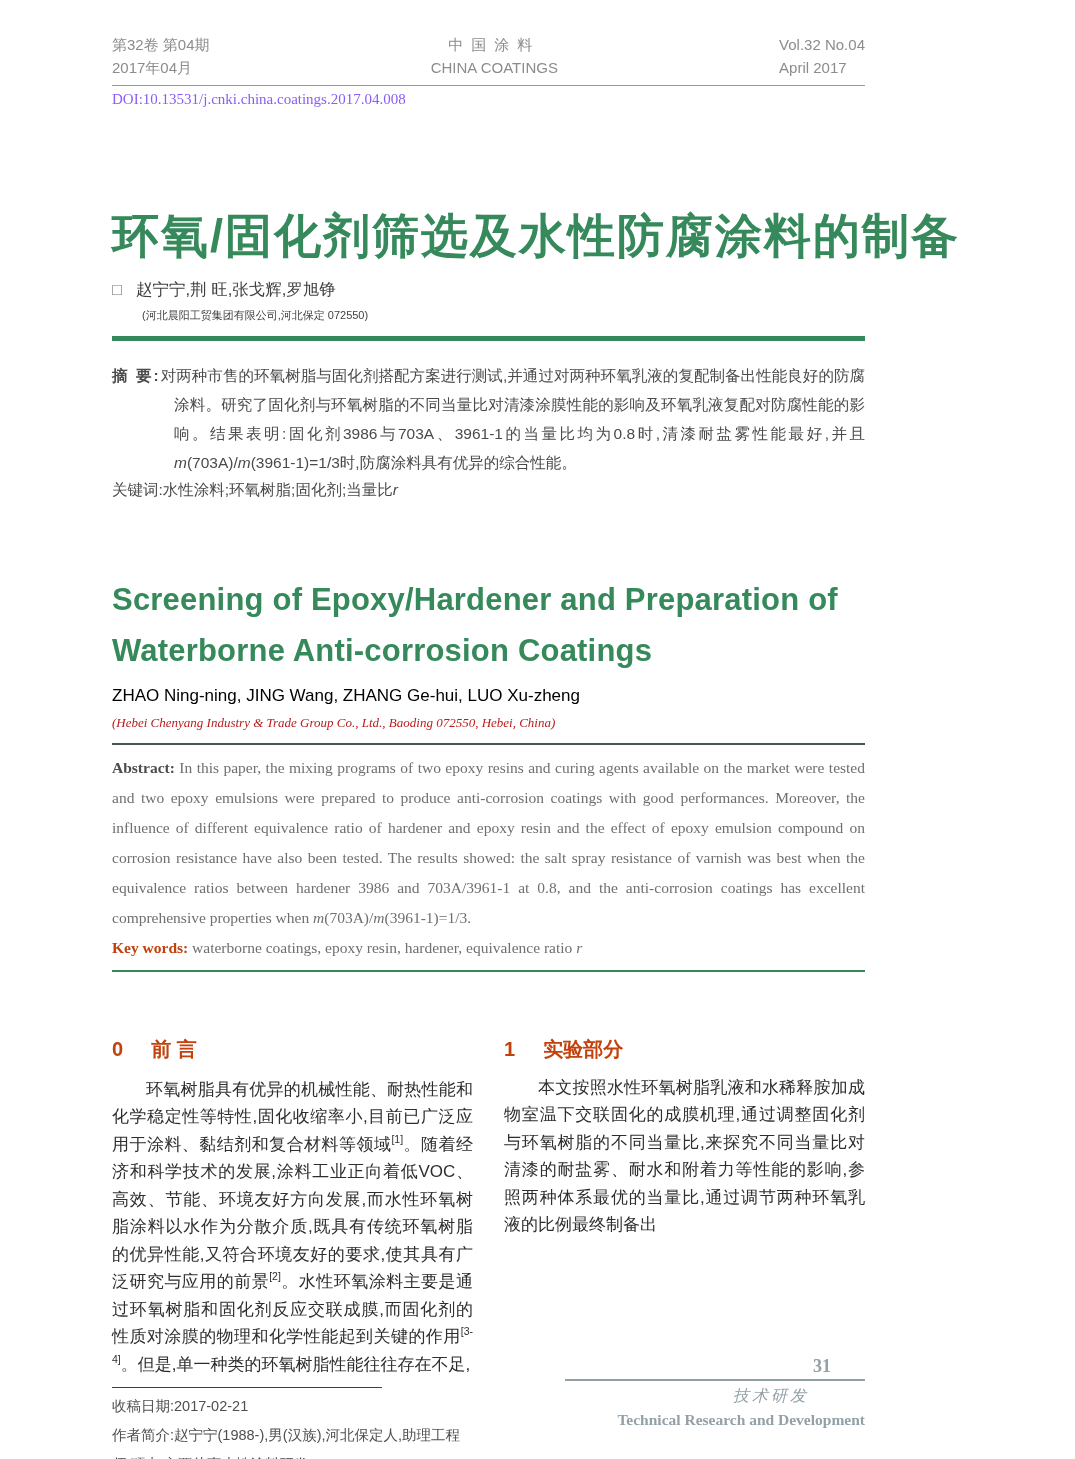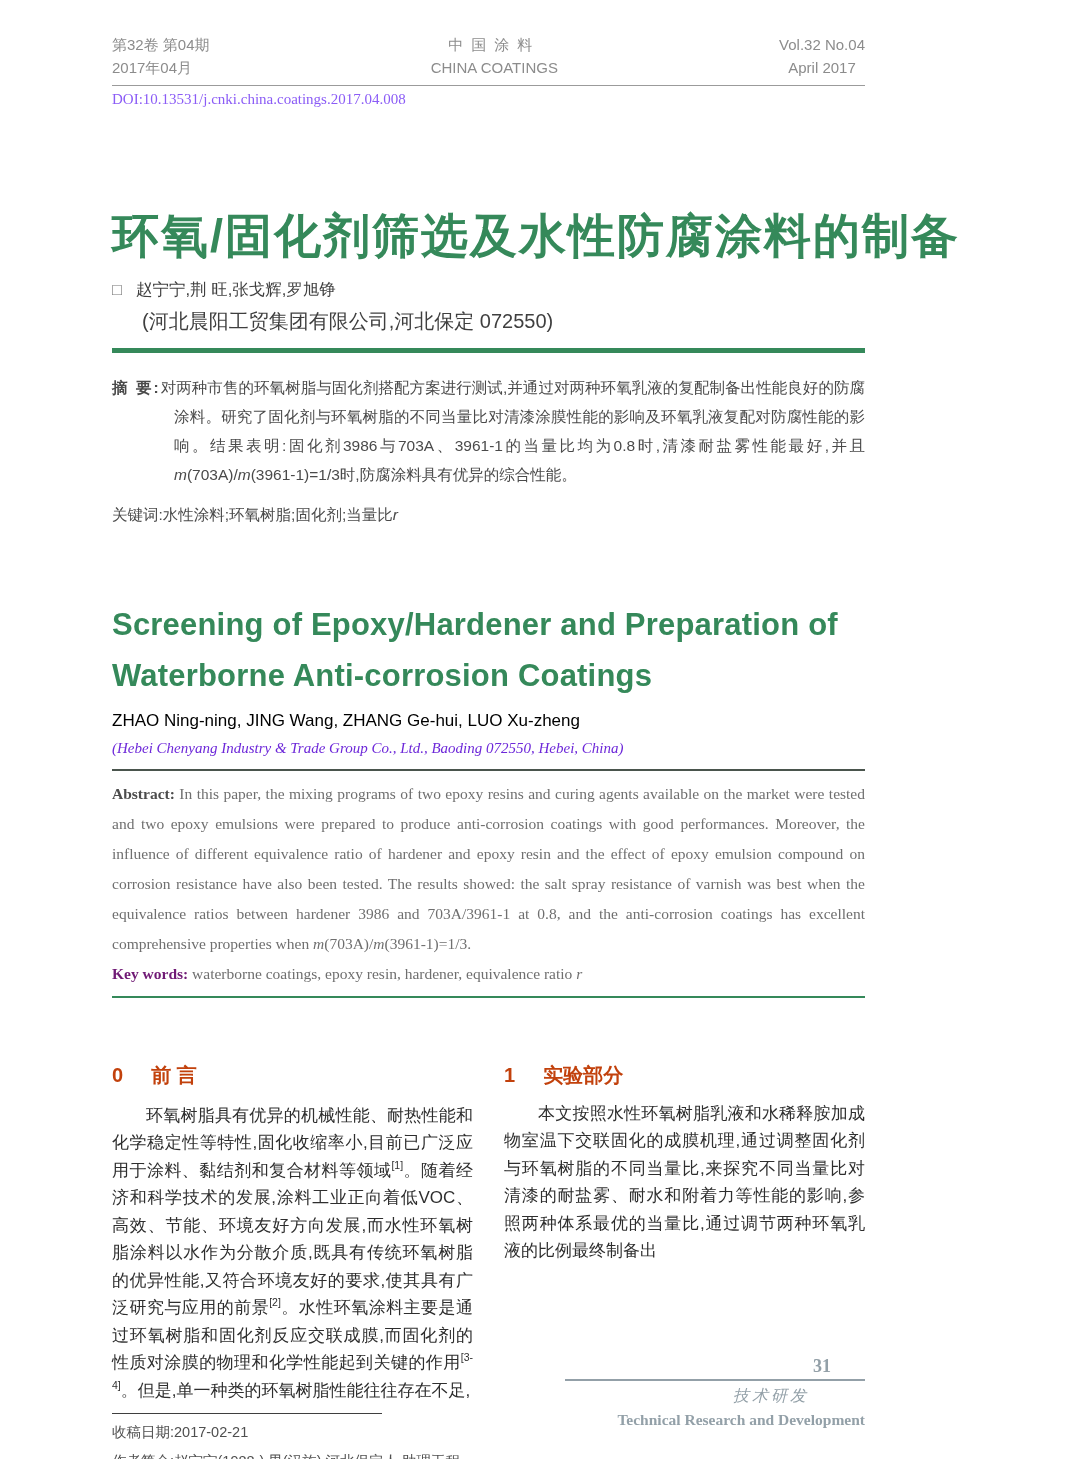--- a/index.html
+++ b/index.html
@@ -2,48 +2,48 @@
 <html><head>
 <meta charset="utf-8">
 <style>
   html,body{margin:0;padding:0;background:#ffffff;}
   body{width:1075px;height:1459px;position:relative;font-family:"Liberation Sans",sans-serif;color:#333;overflow:hidden;}
   .page{position:relative;width:977px;height:1459px;padding:34px 112px 0;box-sizing:border-box;}
 
   
   .jhead{display:flex;justify-content:space-between;align-items:flex-start;color:#8c8c8c;font-size:15px;line-height:1.5;}
   .jhead .c{text-align:center;}
-  .jhead .r{text-align:center;}
+  .jhead .r{text-align:left;}
   .journal-cn{letter-spacing:8px;}
   .jhead-rule{border-top:1px solid #9b9b9b;margin-top:6px;}
   .doi{font-family:"Liberation Serif",serif;color:#8b5cf6;font-size:15px;margin-top:5px;}
 
   
   .cn-title{margin:96px 0 0;font-size:47px;font-weight:900;color:#35895a;letter-spacing:2px;line-height:1.35;white-space:nowrap;}
   .authors-row{margin-top:12px;font-size:16.5px;color:#3f3f3f;}
   .author-marker{color:#777;margin-right:14px;}
-  .affiliation-cn{margin-top:7px;margin-left:30px;font-size:20px;color:#3f3f3f;}
+  .affiliation-cn{margin-top:7px;margin-left:30px;font-size:11px;color:#3f3f3f;}
   .accent-bar{height:5px;background:#35895a;margin-top:13px;}
 
   
   .abstract-cn{margin-top:20px;font-size:15.5px;line-height:29px;color:#4a4a4a;text-align:justify;padding-left:62px;text-indent:-62px;}
   .abstract-cn .lbl{letter-spacing:2px;}
-  .keywords-cn{margin-top:16px;font-size:15.5px;color:#4a4a4a;}
+  .keywords-cn{margin-top:3px;font-size:15.5px;color:#4a4a4a;}
   .meta-row{display:flex;justify-content:space-between;margin-top:14px;font-size:15.5px;color:#666;}
   sup{font-size:0.62em;vertical-align:super;line-height:0;}
 
   
   .en-title{margin:74px 0 0;font-size:31px;font-weight:bold;color:#35895a;line-height:1.62;letter-spacing:0.2px;}
   .en-authors{margin-top:10px;font-size:17px;color:#000000;}
-  .en-affil{margin-top:9px;font-family:"Liberation Serif",serif;font-style:italic;font-size:15px;color:#6d28d9;}
+  .en-affil{margin-top:9px;font-family:"Liberation Serif",serif;font-style:italic;font-size:13px;color:#b91c1c;}
   .dark-rule{border-top:2px solid #4a554d;margin-top:12px;}
   .en-abstract{margin-top:8px;font-family:"Liberation Serif",serif;font-size:15.5px;line-height:30px;color:#6f6f6f;text-align:justify;}
   .en-abstract .lbl{font-weight:bold;color:#4c4c4c;}
   .en-keywords{font-family:"Liberation Serif",serif;font-size:15.5px;line-height:30px;color:#6f6f6f;}
-  .en-keywords .lbl{font-weight:bold;color:#701a75;}
+  .en-keywords .lbl{font-weight:bold;color:#c2410c;}
   .green-rule{border-top:2px solid #35895a;margin-top:7px;}
 
   
   .columns{display:flex;gap:31px;margin-top:64px;}
   .col{width:410px;}
   .sec-head{color:#c2410c;font-size:20px;font-weight:bold;margin:0 0 13px;}
   .sec-head .no{margin-right:28px;}
   .sec-head.mid{margin-bottom:11px;}
   .cn-p{font-size:17px;line-height:27.5px;color:#2e2e2e;text-align:justify;margin:0;}
   .cn-p.indent{text-indent:2em;}

